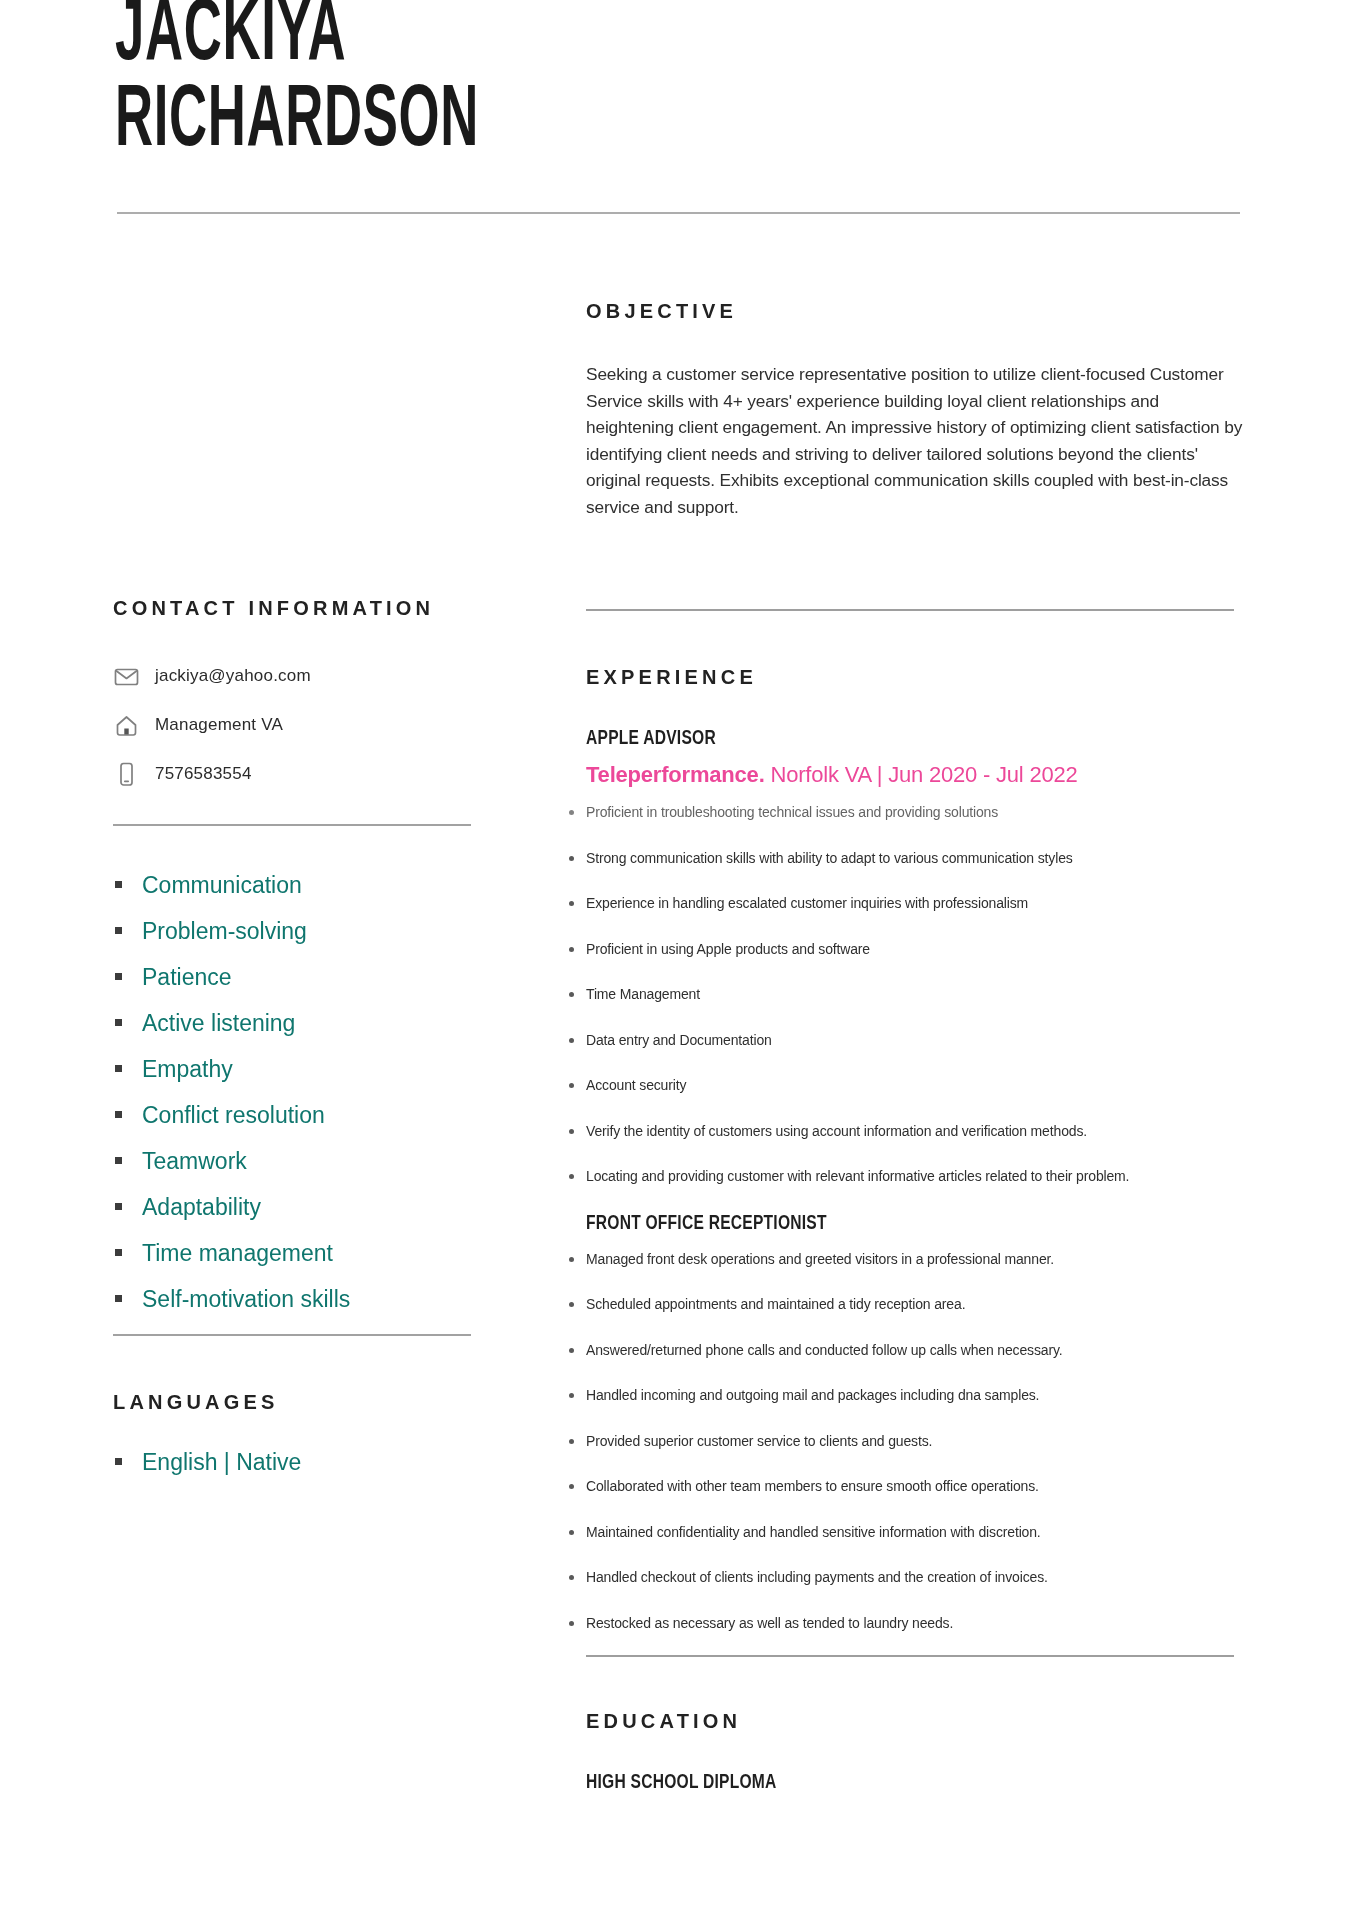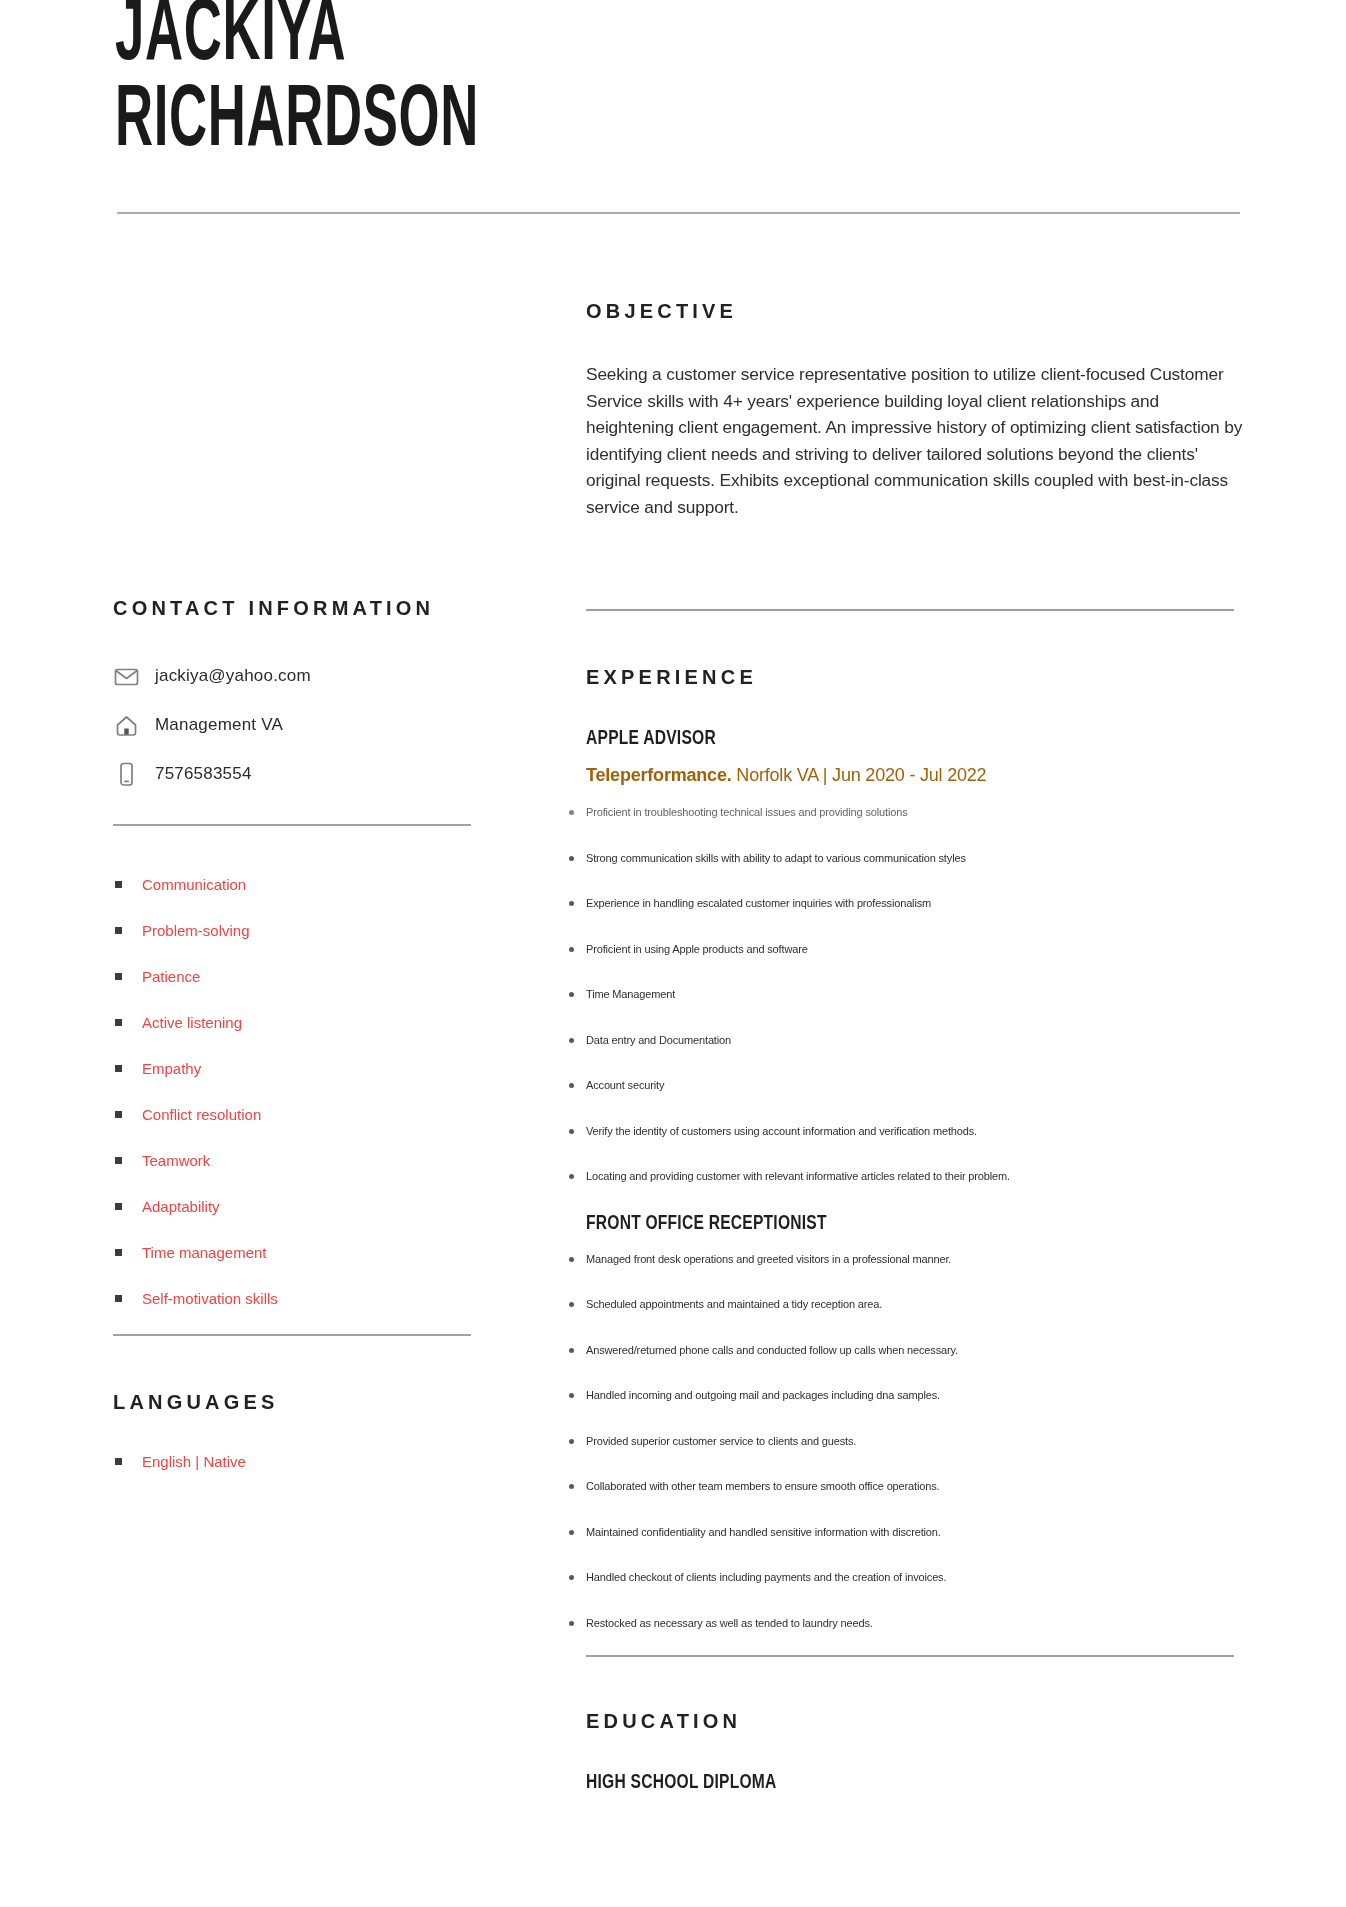--- a/index.html
+++ b/index.html
@@ -47,21 +47,21 @@
   }
   .cicon { width: 27px; height: 27px; margin-right: 15px; flex: none;
            display: flex; align-items: center; justify-content: center; color: #808080; }
   .cicon svg { display: block; }
 
   .left-rule { width: 358px; background: #a2a2a2; }
   .rule-contact { margin-top: 36px; }
   .rule-skills { margin-top: 8px; }
 
   .skills-list { list-style: none; margin: 48px 0 0 0; padding: 0;
-                 font-size: 15px; color: #ef4444; }
+                 font-size: 23px; color: #0f766e; }
   .skills-list li { position: relative; padding-left: 29px; line-height: 22px; margin-bottom: 24px; }
   .skills-list li::before {
     content: ""; position: absolute; left: 2px; top: 7px;
     width: 7px; height: 7px; background: #3c3c3c;
   }
   .languages-list { margin-top: 35px; }
 
   
   .objective-text {
     margin: 36px 0 0 0; font-size: 17.3px; line-height: 26.5px;
@@ -69,26 +69,26 @@
   }
   .right-rule { width: 648px; background: #9e9e9e; }
   .r1 { margin-top: 89px; }
   .r2 { margin-top: 13px; }
 
   .job-title { margin: 33px 0 0 0; font-size: 20px; line-height: 26px;
                font-weight: 700; color: #1f1f1f; }
   .job + .job .job-title { margin-top: 12px; }
   .cond { display: inline-block; transform: scaleX(0.78); transform-origin: left center;
           white-space: nowrap; letter-spacing: 0.3px; }
-  .job-meta { margin: 12px 0 0 0; font-size: 18px; line-height: 26px;
-              color: #a16207; letter-spacing: -0.2px; }
+  .job-meta { margin: 12px 0 0 0; font-size: 22px; line-height: 26px;
+              color: #ec4899; letter-spacing: -0.2px; }
   .job-meta strong { font-weight: 700; }
 
   .bullets { list-style: none; margin: 11px 0 0 0; padding: 0;
-             font-size: 11px; line-height: 26.5px; letter-spacing: -0.15px; color: #2f2f2f; }
+             font-size: 14px; line-height: 26.5px; letter-spacing: -0.15px; color: #2f2f2f; }
   .bullets li { position: relative; margin-bottom: 19px; }
   .bullets li::before {
     content: ""; position: absolute; left: -17px; top: 11px;
     width: 5px; height: 5px; border-radius: 50%; background: currentColor; opacity: 0.8;
   }
   .job-1 .bullets li:first-child { color: #646464; }
 
   .edu-degree { margin-top: 33px; }
 </style>
 </head>

